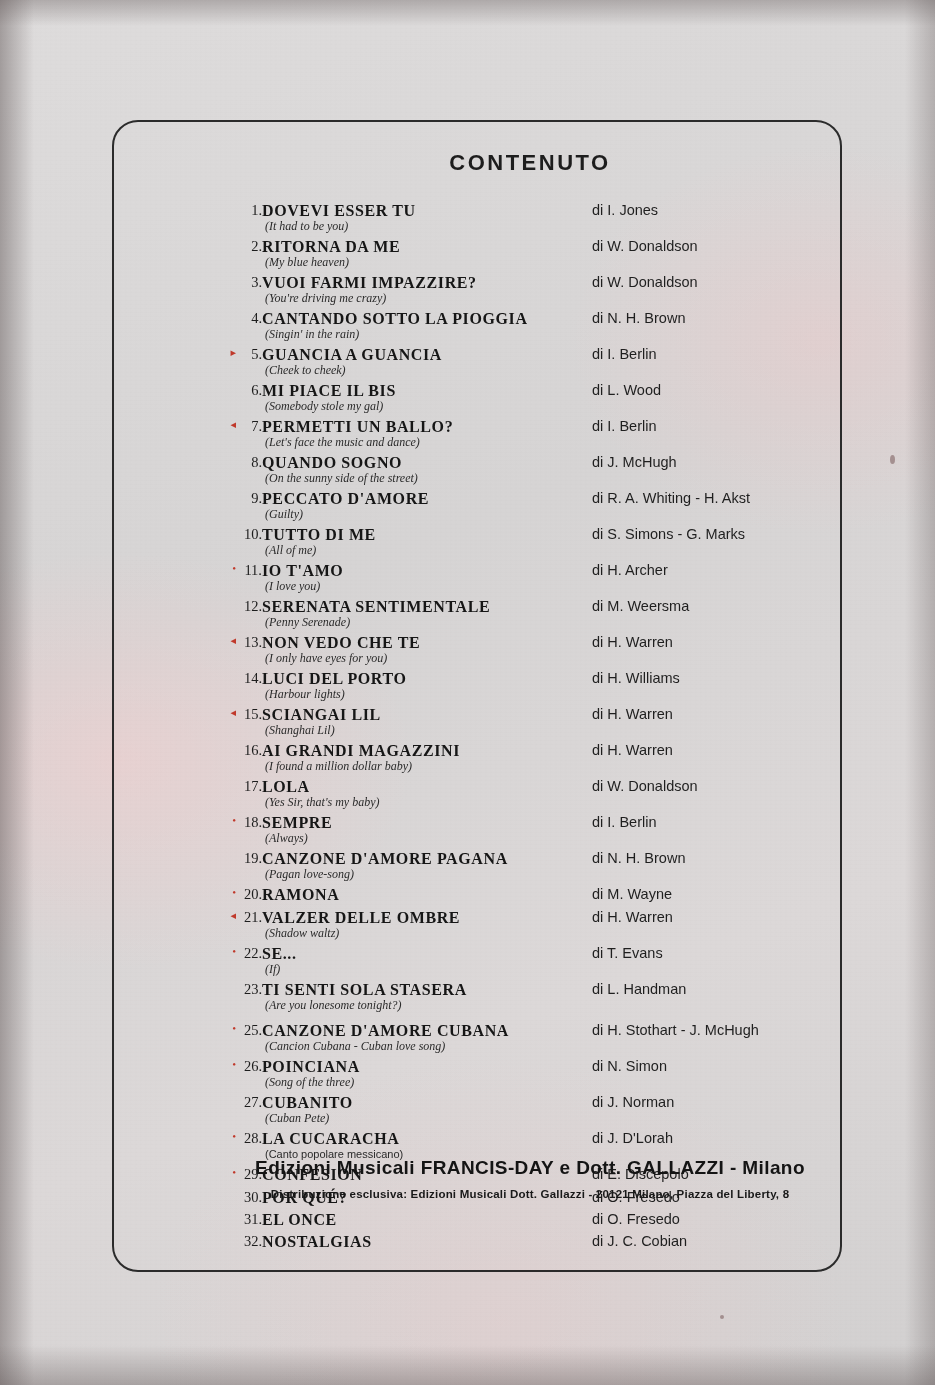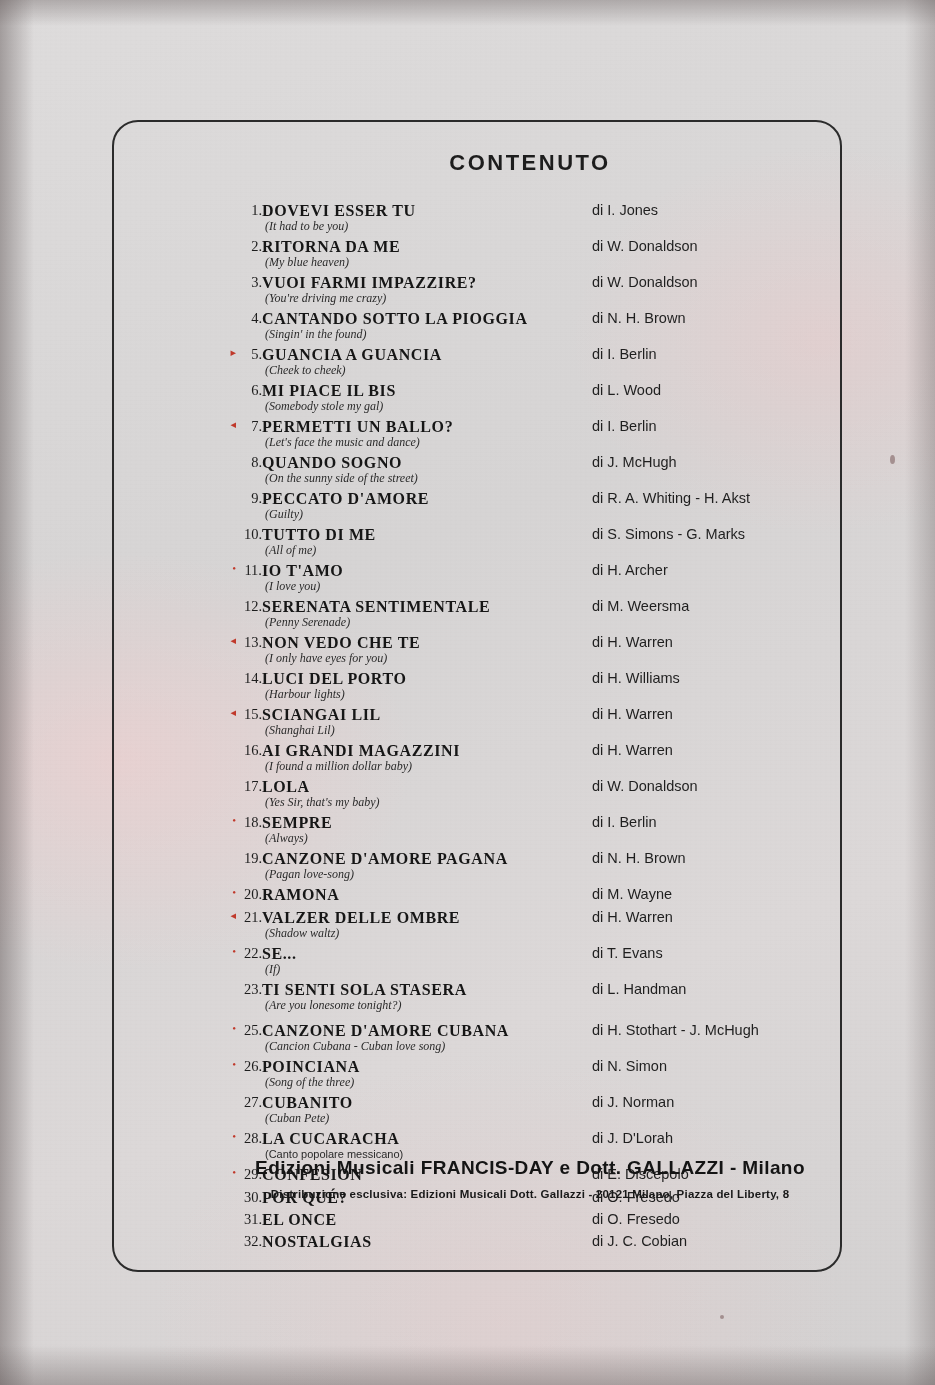--- a/index.html
+++ b/index.html
@@ -243,21 +243,21 @@
             <td class="author-cell">di W. Donaldson</td>
           </tr>
           <tr class="row-spacer">
             <td colspan="4"></td>
           </tr>
           <tr>
             <td class="marker-cell"></td>
             <td class="num-cell">4.</td>
             <td class="title-cell">
               <div class="song-title">CANTANDO SOTTO LA PIOGGIA</div>
-              <div class="song-sub">(Singin' in the found)</div>
+              <div class="song-sub">(Singin' in the rain)</div>
             </td>
             <td class="author-cell">di N. H. Brown</td>
           </tr>
           <tr class="row-spacer">
             <td colspan="4"></td>
           </tr>
           <tr>
             <td class="marker-cell"><span class="marker">▸</span></td>
             <td class="num-cell">5.</td>
             <td class="title-cell">

